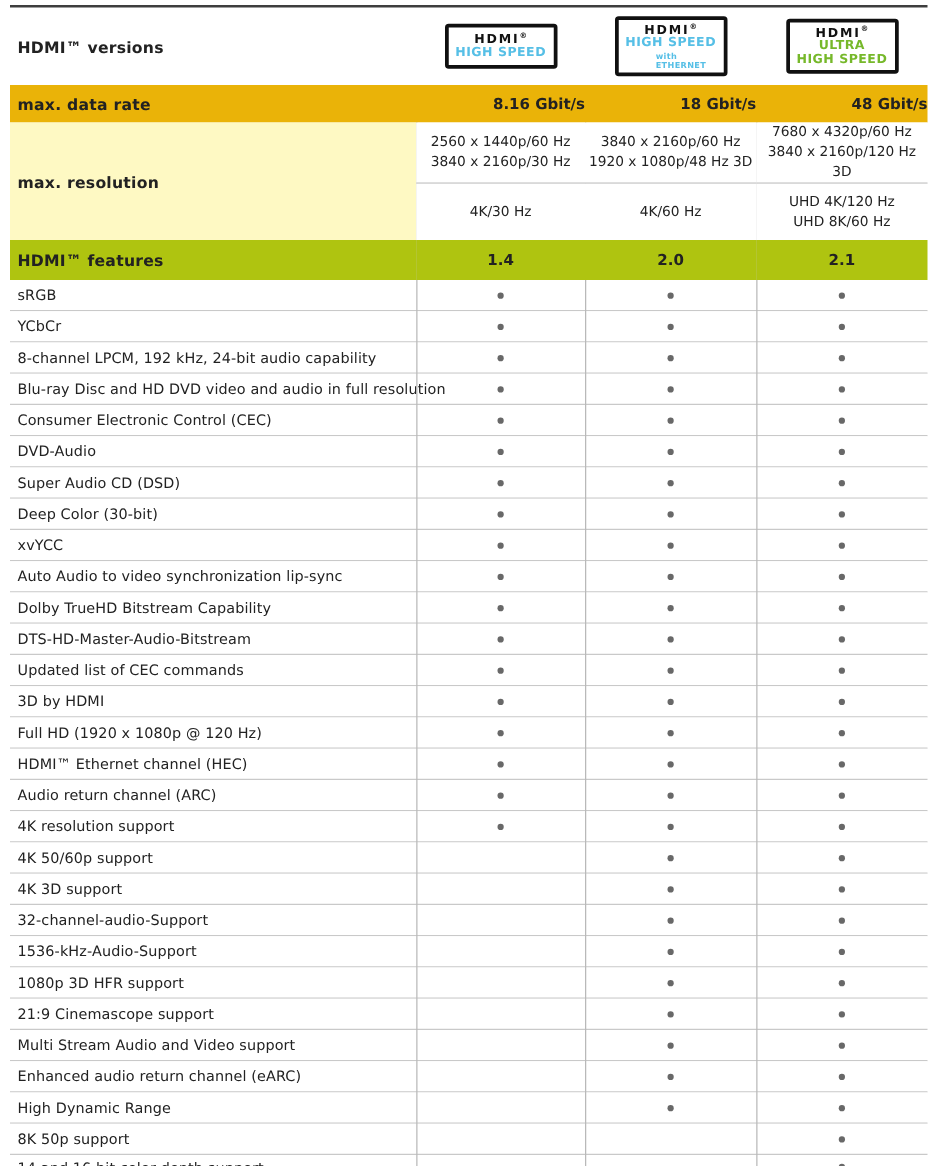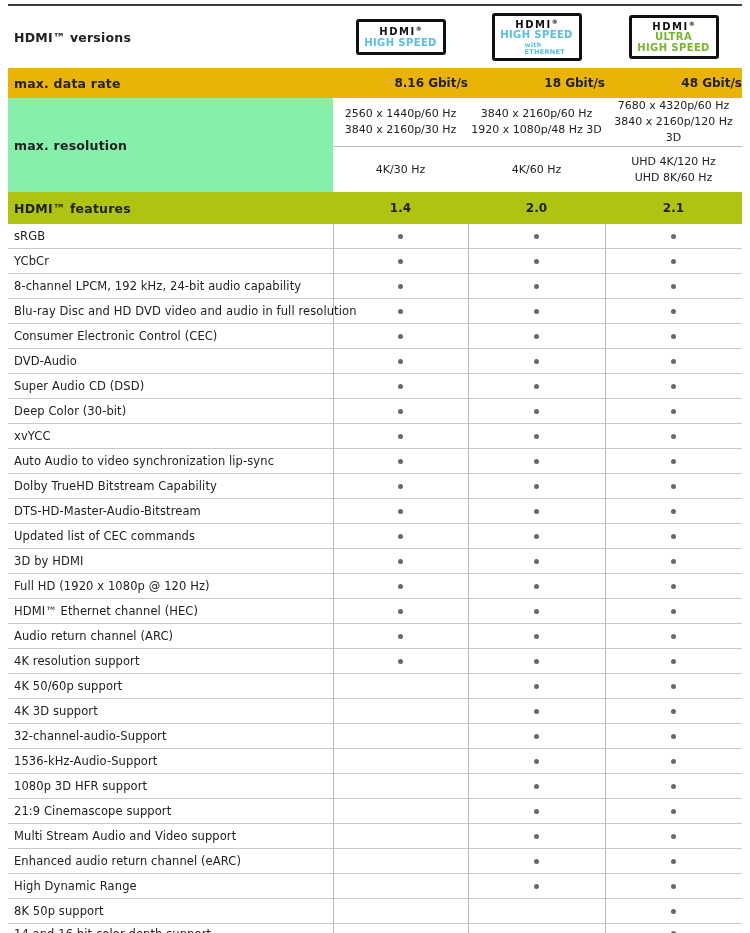--- a/index.html
+++ b/index.html
@@ -30,21 +30,21 @@
   .logo-brand{font-weight:800;font-size:10px;letter-spacing:1.5px;color:#111;}
   .logo-brand sup{font-size:6px;letter-spacing:0;}
   .logo-line{font-weight:700;font-size:10px;letter-spacing:.4px;white-space:nowrap;}
   .logo-sub{font-weight:800;font-size:6.5px;letter-spacing:.3px;margin-top:1px;margin-left:28px;}
 
   
   .row-datarate{height:30px;background:#eab308;align-items:center;}
   .rate-val{font-weight:bold;font-size:12px;text-align:right;}
 
   
-  .res-label{grid-row:1 / span 2;display:flex;align-items:center;font-weight:bold;font-size:12.5px;padding-left:6px;background:#86efac;letter-spacing:.2px;}
+  .res-label{grid-row:1 / span 2;display:flex;align-items:center;font-weight:bold;font-size:12.5px;padding-left:6px;background:#fef9c3;letter-spacing:.2px;}
   .res-cell{display:flex;flex-direction:column;justify-content:center;align-items:center;font-size:11px;line-height:1.45;background:#fff;text-align:center;}
   .res-top{height:48px;border-bottom:1px solid #bdbdbd;}
   .res-bottom{height:45px;}
 
   
   .row-features{height:32px;align-items:center;}
   .row-features .cell{background:#afc410;height:100%;display:flex;align-items:center;}
   .feat-head{font-weight:bold;font-size:12.5px;padding-left:6px;letter-spacing:.2px;}
   .ver-num{font-weight:bold;font-size:12px;justify-content:center;}
 

